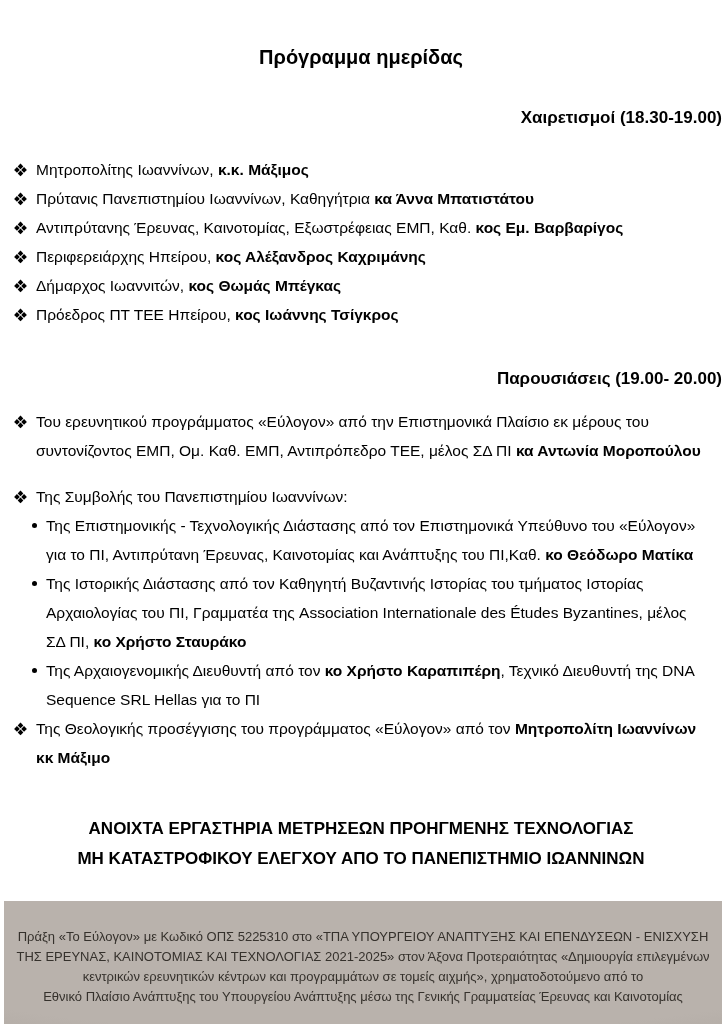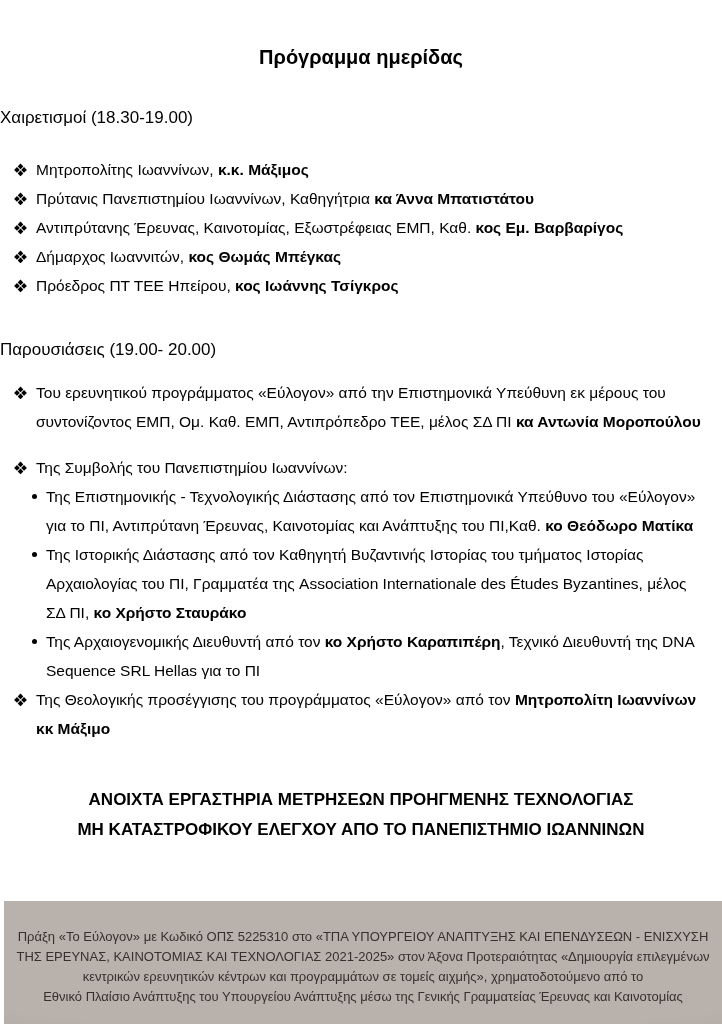--- a/index.html
+++ b/index.html
@@ -15,24 +15,24 @@
     overflow:hidden;
   }
   .title{
     margin:44px 0 0 0;
     text-align:center;
     font-size:20px;
     line-height:26px;
     font-weight:bold;
   }
   .heading{
-    text-align:left;
+    text-align:right;
     font-size:17px;
     line-height:26px;
-    font-weight:normal;
+    font-weight:bold;
   }
   .heading.s1{margin-top:35px;}
   .heading.s2{margin-top:37px;}
   .list{padding:0 16px 0 14px;}
   #list-0{margin-top:24px;}
   #list-1{margin-top:15px;}
   #list-1 > .item + .item{margin-top:17px;}
   .item{position:relative;padding-left:22px;}
   .subitem{position:relative;margin-left:18px;padding-left:14px;}
   .b{font-weight:bold;}
@@ -78,27 +78,28 @@
 
 <div class="page">
 
   <h1 class="title">Πρόγραμμα ημερίδας</h1>
 
   <h2 class="heading s1">Χαιρετισμοί (18.30-19.00)</h2>
   <div class="list" id="list-0">
       <div class="item"><span class="diamond-bullet"></span><span>Μητροπολίτης Ιωαννίνων, </span><span class="b">κ.κ. Μάξιμος</span></div>
       <div class="item"><span class="diamond-bullet"></span><span>Πρύτανις Πανεπιστημίου Ιωαννίνων, Καθηγήτρια </span><span class="b">κα Άννα Μπατιστάτου</span></div>
       <div class="item"><span class="diamond-bullet"></span><span>Αντιπρύτανης Έρευνας, Καινοτομίας, Εξωστρέφειας ΕΜΠ, Καθ. </span><span class="b">κος Εμ. Βαρβαρίγος</span></div>
+      <div class="item"><span class="diamond-bullet"></span><span>Περιφερειάρχης Ηπείρου, </span><span class="b">κος Αλέξανδρος Καχριμάνης</span></div>
       <div class="item"><span class="diamond-bullet"></span><span>Δήμαρχος Ιωαννιτών, </span><span class="b">κος Θωμάς Μπέγκας</span></div>
       <div class="item"><span class="diamond-bullet"></span><span>Πρόεδρος ΠΤ ΤΕΕ Ηπείρου, </span><span class="b">κος Ιωάννης Τσίγκρος</span></div>
     </div>
 
   <h2 class="heading s2">Παρουσιάσεις (19.00- 20.00)</h2>
   <div class="list" id="list-1">
-      <div class="item"><span class="diamond-bullet"></span><span>Του ερευνητικού προγράμματος «Εύλογον» από την Επιστημονικά Υπεύθυνη εκ μέρους του συντονίζοντος ΕΜΠ, Ομ. Καθ. ΕΜΠ, Αντιπρόπεδρο ΤΕΕ, μέλος ΣΔ ΠΙ </span><span class="b">κα Αντωνία Μοροπούλου</span></div>
+      <div class="item"><span class="diamond-bullet"></span><span>Του ερευνητικού προγράμματος «Εύλογον» από την Επιστημονικά Πλαίσιο εκ μέρους του συντονίζοντος ΕΜΠ, Ομ. Καθ. ΕΜΠ, Αντιπρόπεδρο ΤΕΕ, μέλος ΣΔ ΠΙ </span><span class="b">κα Αντωνία Μοροπούλου</span></div>
       <div class="item"><span class="diamond-bullet"></span><span>Της Συμβολής του Πανεπιστημίου Ιωαννίνων:</span></div>
       <div class="subitem"><span class="dot-bullet"></span><span>Της Επιστημονικής - Τεχνολογικής Διάστασης από τον Επιστημονικά Υπεύθυνο του «Εύλογον» για το ΠΙ, Αντιπρύτανη Έρευνας, Καινοτομίας και Ανάπτυξης του ΠΙ,Καθ. </span><span class="b">κο Θεόδωρο Ματίκα</span></div>
       <div class="subitem"><span class="dot-bullet"></span><span>Της Ιστορικής Διάστασης από τον Καθηγητή Βυζαντινής Ιστορίας του τμήματος Ιστορίας Αρχαιολογίας του ΠΙ, Γραμματέα της Association Internationale des Études Byzantines, μέλος ΣΔ ΠΙ, </span><span class="b">κο Χρήστο Σταυράκο</span></div>
       <div class="subitem"><span class="dot-bullet"></span><span>Της Αρχαιογενομικής Διευθυντή από τον </span><span class="b">κο Χρήστο Καραπιπέρη</span><span>, Τεχνικό Διευθυντή της DNA Sequence SRL Hellas για το ΠΙ</span></div>
       <div class="item"><span class="diamond-bullet"></span><span>Της Θεολογικής προσέγγισης του προγράμματος «Εύλογον» από τον </span><span class="b">Μητροπολίτη Ιωαννίνων κκ Μάξιμο</span></div>
     </div>
 
   <div class="banner">
     <div>ΑΝΟΙΧΤΑ ΕΡΓΑΣΤΗΡΙΑ ΜΕΤΡΗΣΕΩΝ ΠΡΟΗΓΜΕΝΗΣ ΤΕΧΝΟΛΟΓΙΑΣ</div>
     <div>ΜΗ ΚΑΤΑΣΤΡΟΦΙΚΟΥ ΕΛΕΓΧΟΥ ΑΠΟ ΤΟ ΠΑΝΕΠΙΣΤΗΜΙΟ ΙΩΑΝΝΙΝΩΝ</div>

